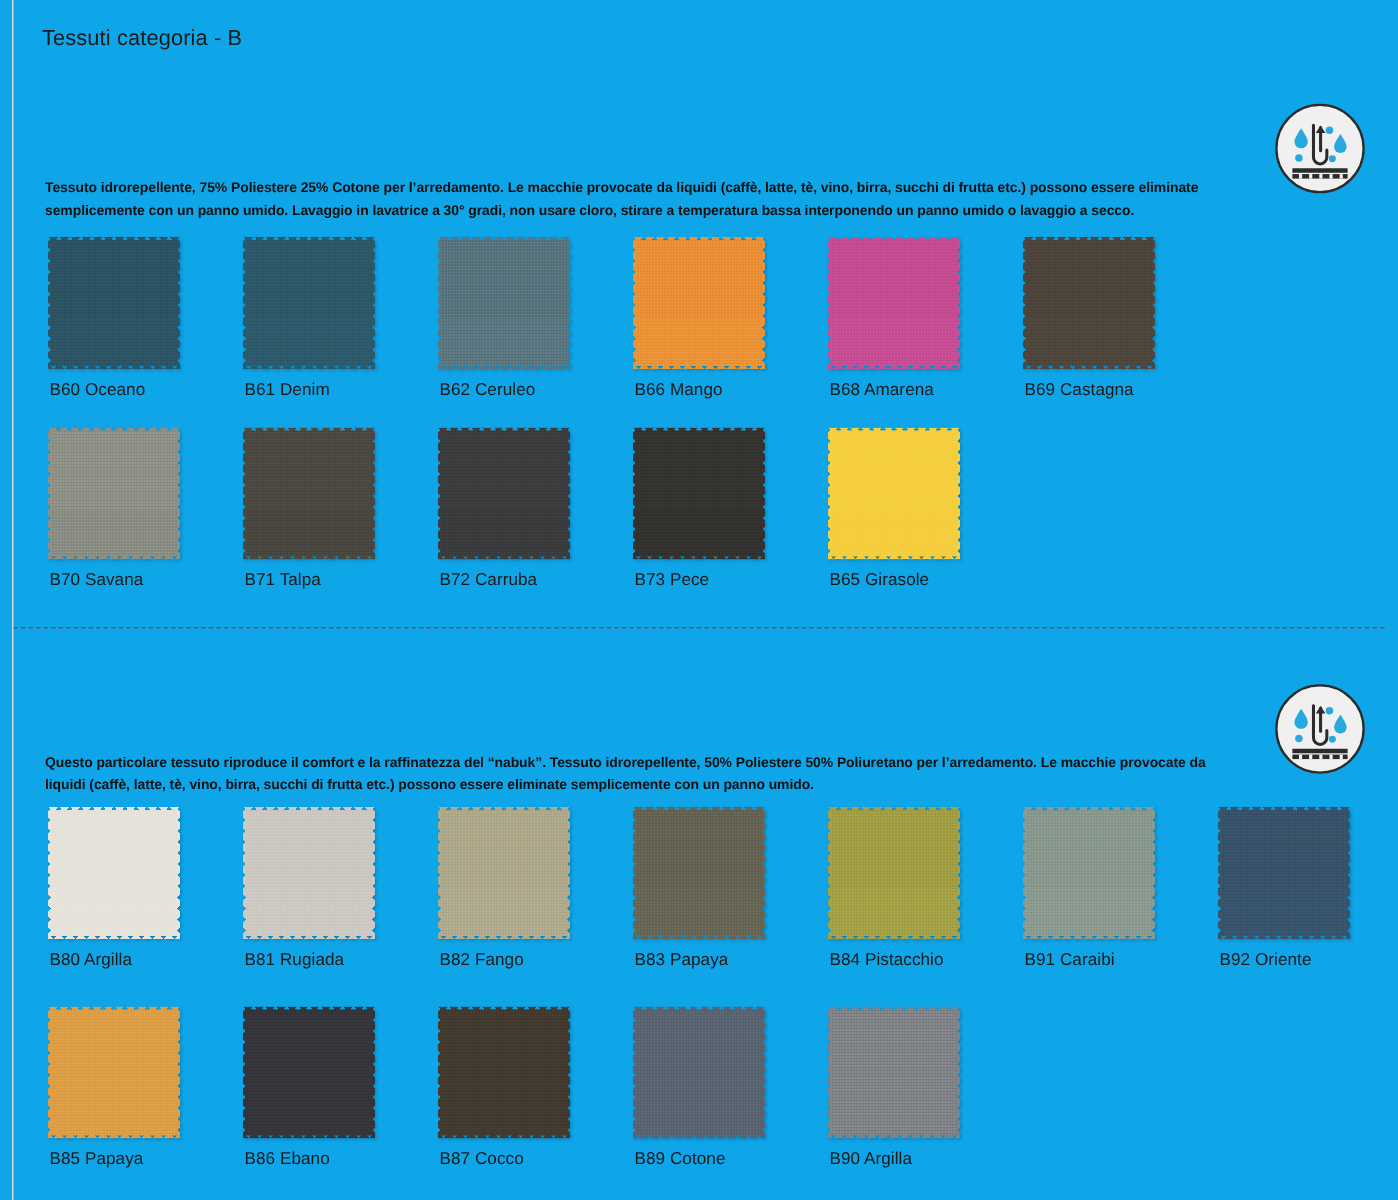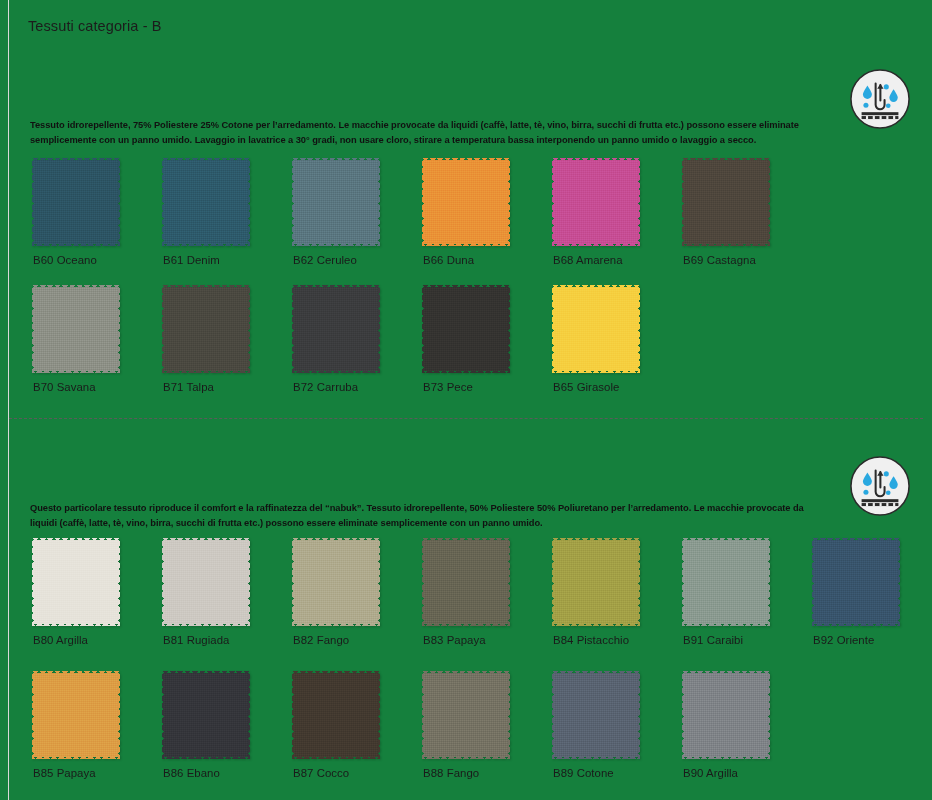--- a/index.html
+++ b/index.html
@@ -10,21 +10,21 @@
     background: #ffffff;
     font-family: "Liberation Sans", sans-serif;
     color: #1a1a1a;
     overflow: hidden;
   }
 
   .page {
     position: relative;
     width: 932px;
     height: 800px;
-    background: #15803d;
+    background: #0ea5e9;
   }
 
   
   .left-rule {
     position: absolute;
     left: 8px;
     top: 0;
     width: 1px;
     height: 800px;
     background: #d9d9d9;
@@ -200,21 +200,21 @@
       </div>
       <div class="swatch-label">B62 Ceruleo</div>
     </div>
     <div class="cell">
       <div class="swatch">
         <div class="swatch-inner" style="background-color: rgb(234, 146, 54);"></div>
         <div class="swatch-body" style="background-color: rgb(234, 146, 54);">
             <div class="tex"></div>
           </div>
       </div>
-      <div class="swatch-label">B66 Duna</div>
+      <div class="swatch-label">B66 Mango</div>
     </div>
     <div class="cell">
       <div class="swatch">
         <div class="swatch-inner" style="background-color: rgb(199, 77, 148);"></div>
         <div class="swatch-body" style="background-color: rgb(199, 77, 148);">
             <div class="tex"></div>
           </div>
       </div>
       <div class="swatch-label">B68 Amarena</div>
     </div>
@@ -393,29 +393,20 @@
       <div class="swatch">
         <div class="swatch-inner" style="background-color: rgb(66, 57, 47);"></div>
         <div class="swatch-body" style="background-color: rgb(66, 57, 47);">
             <div class="tex"></div>
           </div>
       </div>
       <div class="swatch-label">B87 Cocco</div>
     </div>
     <div class="cell">
       <div class="swatch">
-        <div class="swatch-inner" style="background-color: rgb(117, 114, 99);"></div>
-        <div class="swatch-body" style="background-color: rgb(117, 114, 99);">
-            <div class="tex"></div>
-          </div>
-      </div>
-      <div class="swatch-label">B88 Fango</div>
-    </div>
-    <div class="cell">
-      <div class="swatch">
         <div class="swatch-inner" style="background-color: rgb(89, 99, 113);"></div>
         <div class="swatch-body" style="background-color: rgb(89, 99, 113);">
             <div class="tex"></div>
           </div>
       </div>
       <div class="swatch-label">B89 Cotone</div>
     </div>
     <div class="cell">
       <div class="swatch">
         <div class="swatch-inner" style="background-color: rgb(127, 131, 135);"></div>

